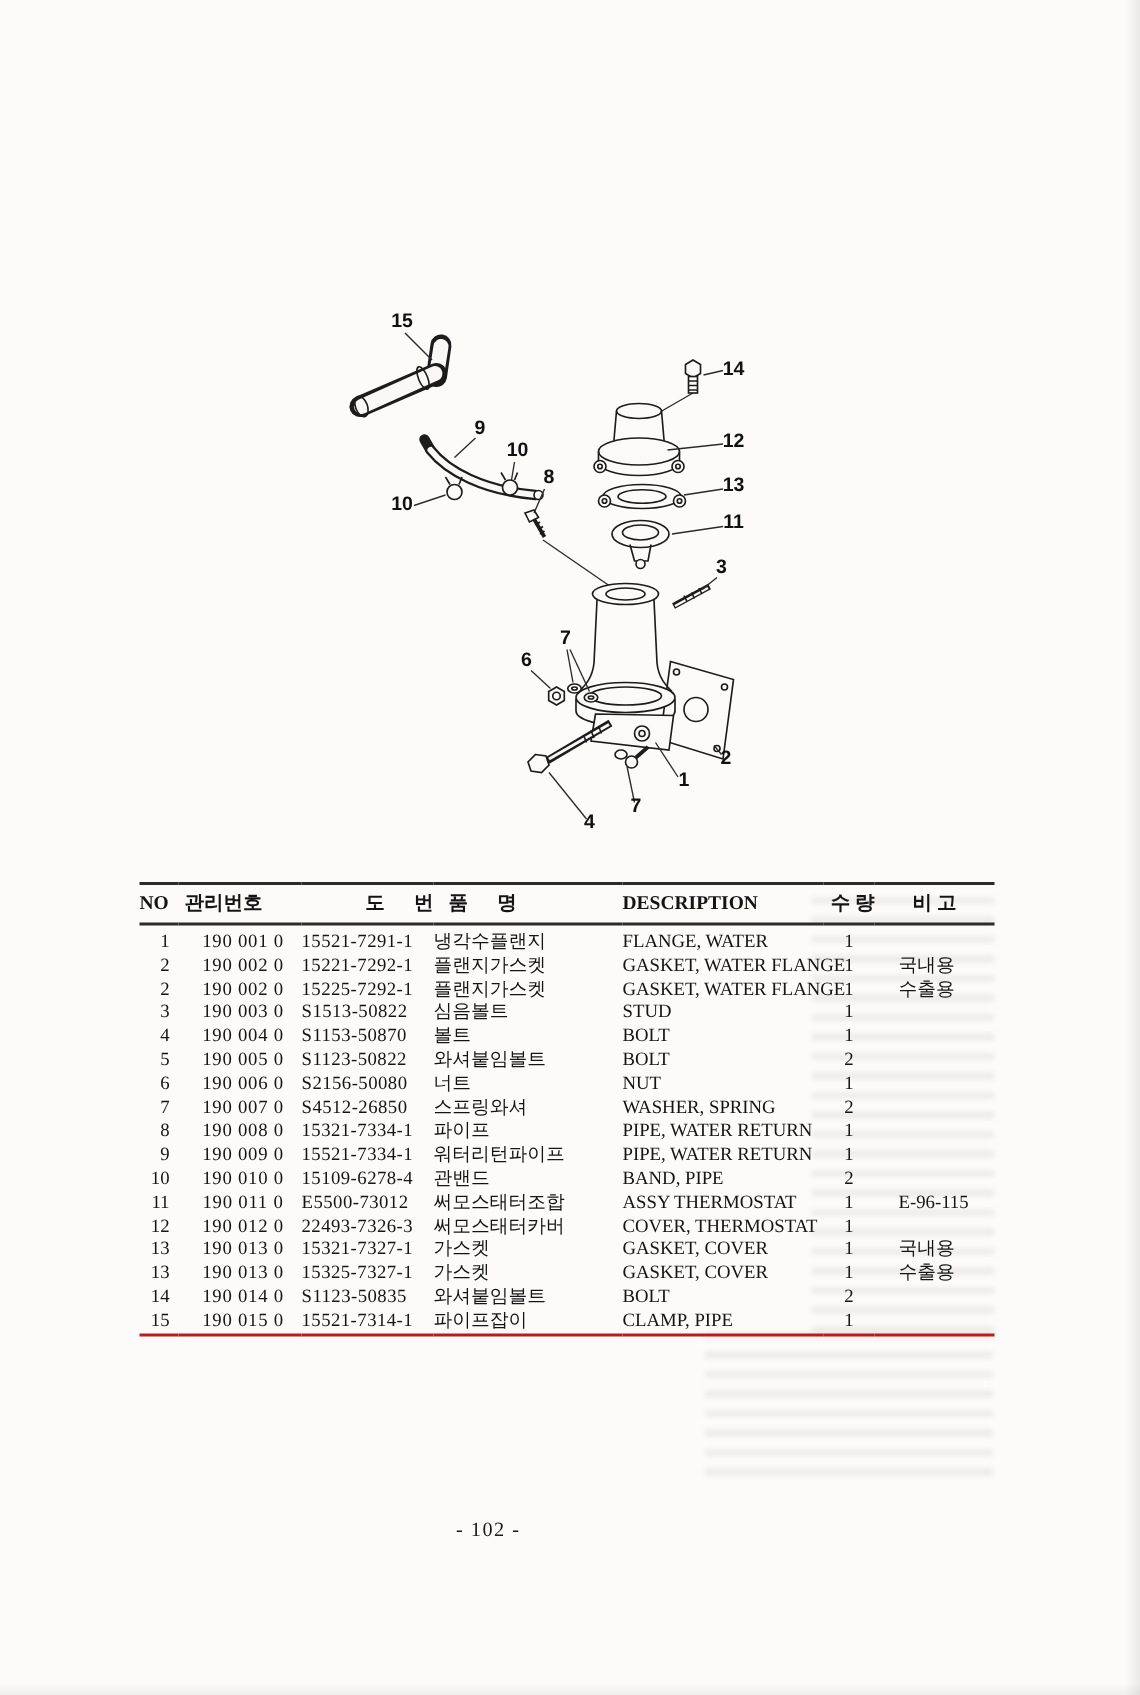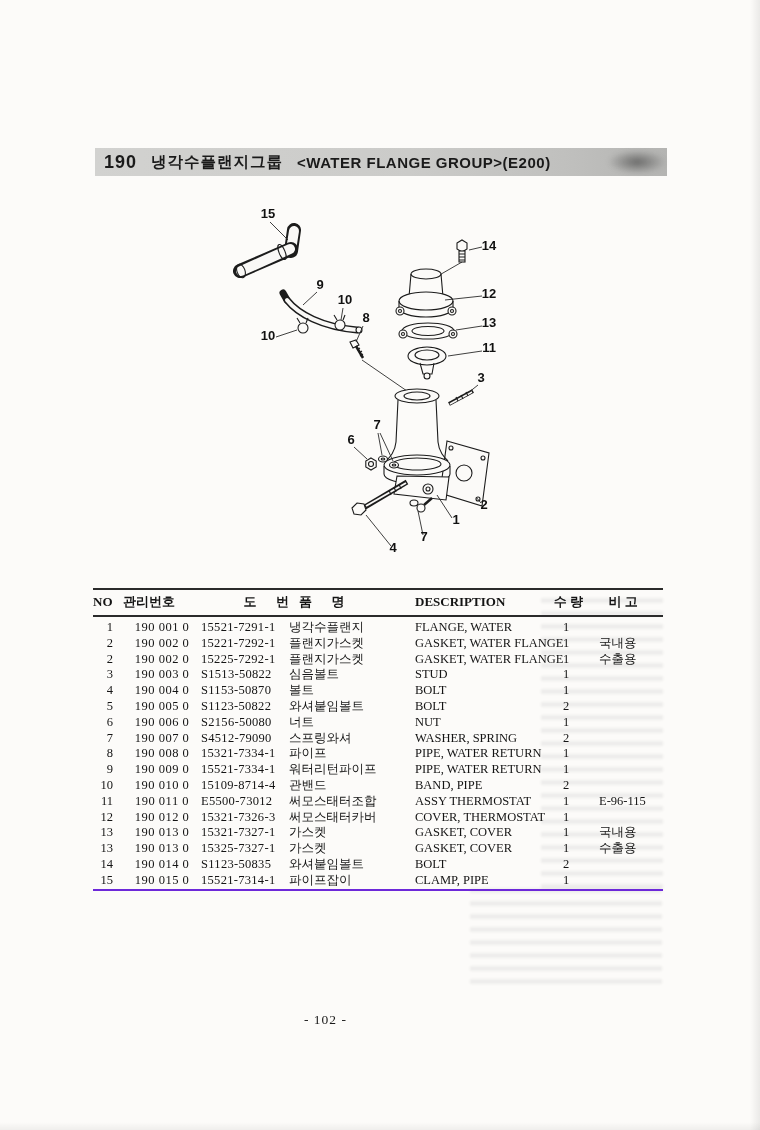--- a/index.html
+++ b/index.html
@@ -43,21 +43,21 @@
   .bleed{position:absolute; z-index:0; opacity:0.45; filter:blur(1.3px);
     background:repeating-linear-gradient(180deg, rgba(115,115,115,0.22) 0px, rgba(115,115,115,0.22) 5px, rgba(0,0,0,0) 5px, rgba(0,0,0,0) 13px);}
   .bleed1{left:541px; top:598px; width:122px; height:292px;}
   .bleed2{left:470px; top:888px; width:192px; height:100px;}
 
   
   table.parts{
     position:absolute; left:93px; top:588px; z-index:2;
     border-collapse:collapse; table-layout:fixed; width:570px;
     font-family:"Liberation Serif",serif; font-size:12.5px; color:#141414;
-    border-top:2px solid #2b2b2b; border-bottom:2px solid #6d28d9;
+    border-top:2px solid #2b2b2b; border-bottom:2px solid #b91c1c;
   }
   col.c-no{width:26px} col.c-mgmt{width:82px} col.c-dwg{width:88px}
   col.c-kr{width:126px} col.c-desc{width:134px} col.c-qty{width:34px} col.c-rem{width:80px}
   thead th{
     border-bottom:2px solid #2b2b2b; font-weight:bold; white-space:pre;
     padding:3px 0 4px 0; font-size:13px;
   }
   th.c-no{text-align:left;}
   th.c-mgmt{text-align:left; padding-left:4px;}
   th.c-dwg{text-align:right;}
@@ -80,26 +80,20 @@
     font-size:13.5px; letter-spacing:1px;}
 </style>
 </head>
 <body>
 
 <div class="page">
 
   <div class="bleed bleed1"></div>
   <div class="bleed bleed2"></div>
 
-  <div class="header-bar">
-    <span class="sec-no">190</span>
-    <span class="title-kr">냉각수플랜지그룹</span>
-    <span class="title-en">&lt;WATER FLANGE GROUP&gt;(E200)</span>
-    <span class="header-smudge"></span>
-  </div>
 
   <svg class="diagram" width="760" height="1130" viewBox="0 0 760 1130" xmlns="http://www.w3.org/2000/svg">
 
     <line class="leader" x1="462" y1="262" x2="436" y2="277"></line>
     <line class="leader" x1="362" y1="360" x2="407" y2="391"></line>
 
     <g>
       <path class="fill" d="M447,441 L489,453 L482,506 L440,493 Z"></path>
       <circle class="ln" cx="464" cy="473" r="8"></circle>
       <circle class="ln" cx="451" cy="448" r="2"></circle>
@@ -334,21 +328,21 @@
           <td class="c-mgmt">190 006 0</td>
           <td class="c-dwg">S2156-50080</td>
           <td class="c-kr">너트</td>
           <td class="c-desc">NUT</td>
           <td class="c-qty">1</td>
           <td class="c-rem"></td>
         </tr>
         <tr>
           <td class="c-no">7</td>
           <td class="c-mgmt">190 007 0</td>
-          <td class="c-dwg">S4512-79090</td>
+          <td class="c-dwg">S4512-26850</td>
           <td class="c-kr">스프링와셔</td>
           <td class="c-desc">WASHER, SPRING</td>
           <td class="c-qty">2</td>
           <td class="c-rem"></td>
         </tr>
         <tr>
           <td class="c-no">8</td>
           <td class="c-mgmt">190 008 0</td>
           <td class="c-dwg">15321-7334-1</td>
           <td class="c-kr">파이프</td>
@@ -361,39 +355,39 @@
           <td class="c-mgmt">190 009 0</td>
           <td class="c-dwg">15521-7334-1</td>
           <td class="c-kr">워터리턴파이프</td>
           <td class="c-desc">PIPE, WATER RETURN</td>
           <td class="c-qty">1</td>
           <td class="c-rem"></td>
         </tr>
         <tr>
           <td class="c-no">10</td>
           <td class="c-mgmt">190 010 0</td>
-          <td class="c-dwg">15109-8714-4</td>
+          <td class="c-dwg">15109-6278-4</td>
           <td class="c-kr">관밴드</td>
           <td class="c-desc">BAND, PIPE</td>
           <td class="c-qty">2</td>
           <td class="c-rem"></td>
         </tr>
         <tr>
           <td class="c-no">11</td>
           <td class="c-mgmt">190 011 0</td>
           <td class="c-dwg">E5500-73012</td>
           <td class="c-kr">써모스태터조합</td>
           <td class="c-desc">ASSY THERMOSTAT</td>
           <td class="c-qty">1</td>
           <td class="c-rem">E-96-115</td>
         </tr>
         <tr>
           <td class="c-no">12</td>
           <td class="c-mgmt">190 012 0</td>
-          <td class="c-dwg">15321-7326-3</td>
+          <td class="c-dwg">22493-7326-3</td>
           <td class="c-kr">써모스태터카버</td>
           <td class="c-desc">COVER, THERMOSTAT</td>
           <td class="c-qty">1</td>
           <td class="c-rem"></td>
         </tr>
         <tr>
           <td class="c-no">13</td>
           <td class="c-mgmt">190 013 0</td>
           <td class="c-dwg">15321-7327-1</td>
           <td class="c-kr">가스켓</td>

